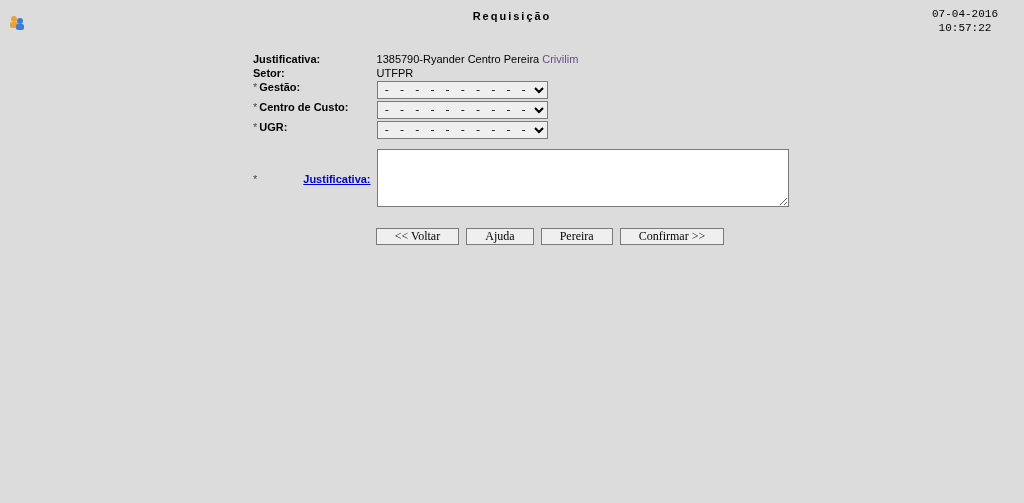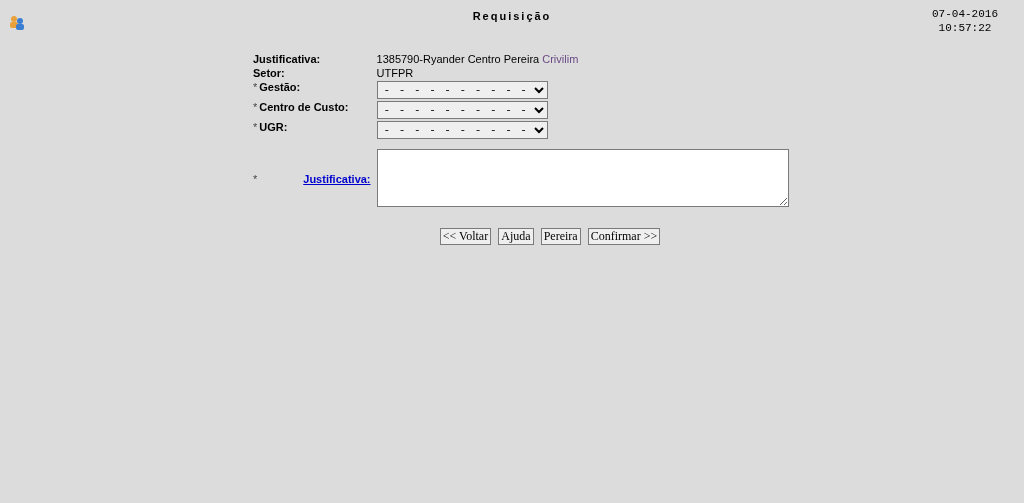--- a/index.html
+++ b/index.html
@@ -105,21 +105,21 @@
   }
   .buttons {
     margin-top: 18px;
     text-align: center;
     width: 520px;
     margin-left: 40px;
   }
   .buttons button {
     font-family: "Times New Roman", serif;
     font-size: 12px;
-    padding: 0px 2px;
+    padding: 0px 18px;
     margin: 0 2px;
     border: 1px solid #7a7a7a;
     background: #efefef;
     cursor: pointer;
   }
 </style>
 </head>
 <body>
 <div class="page">
 

